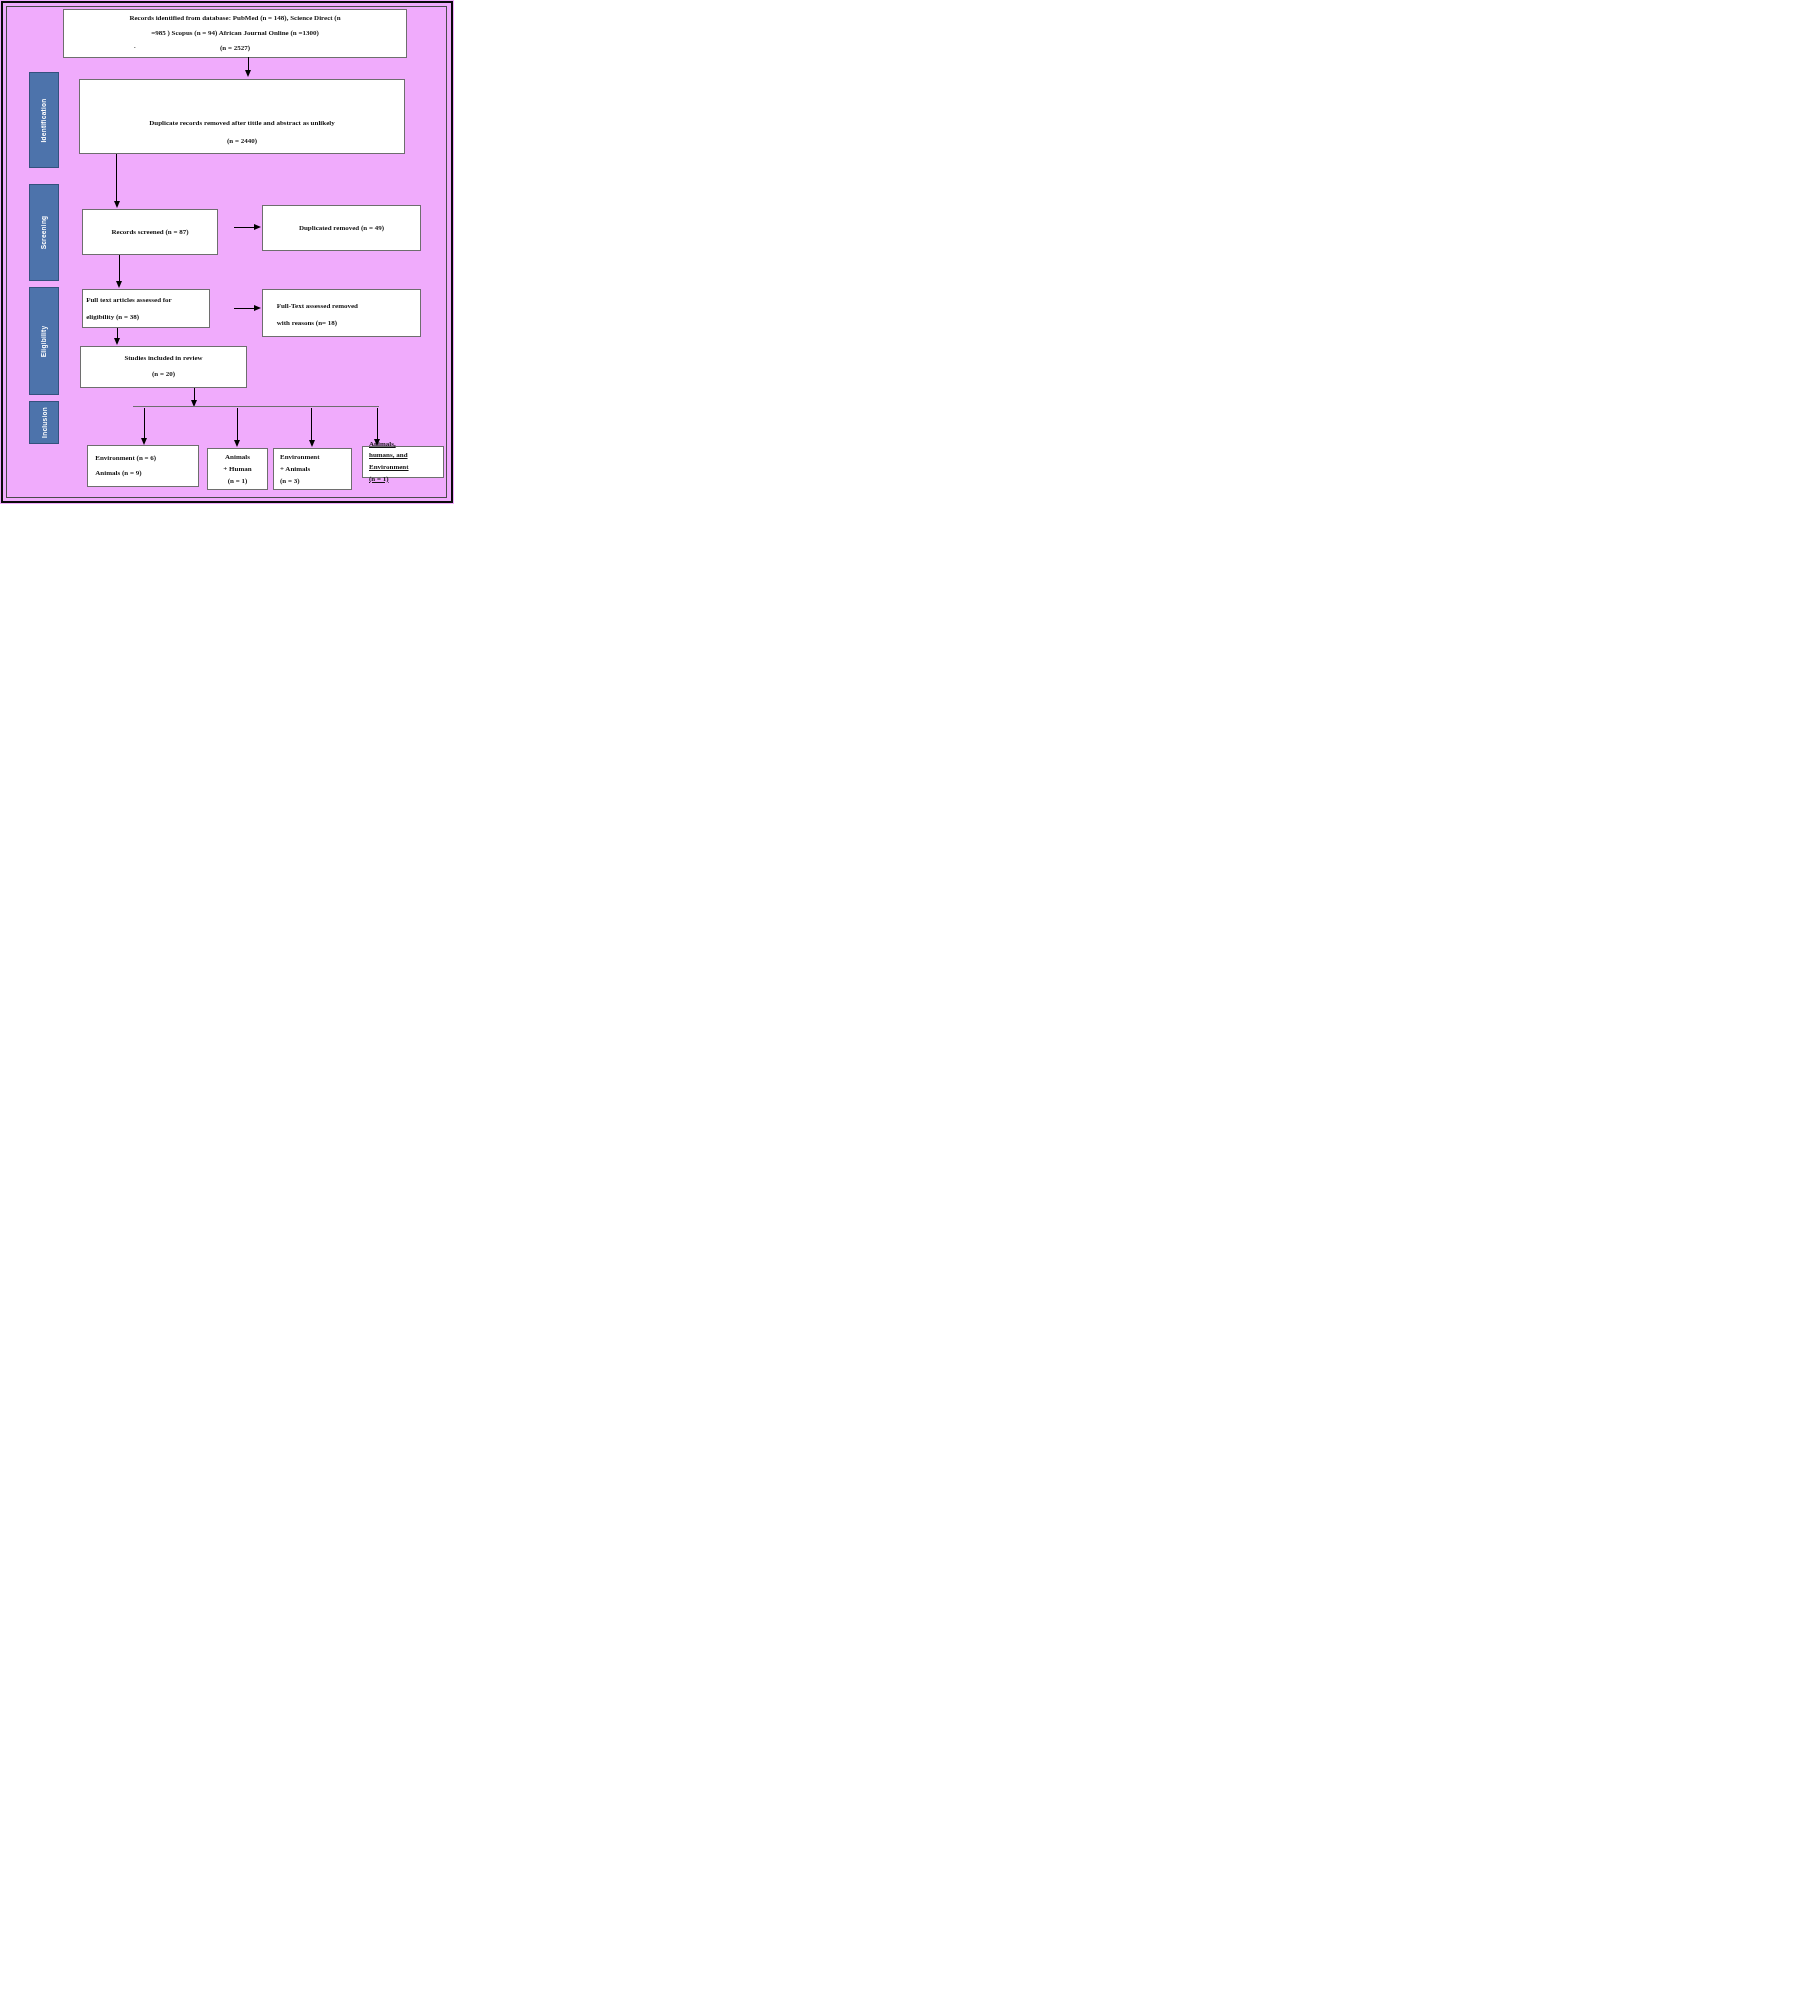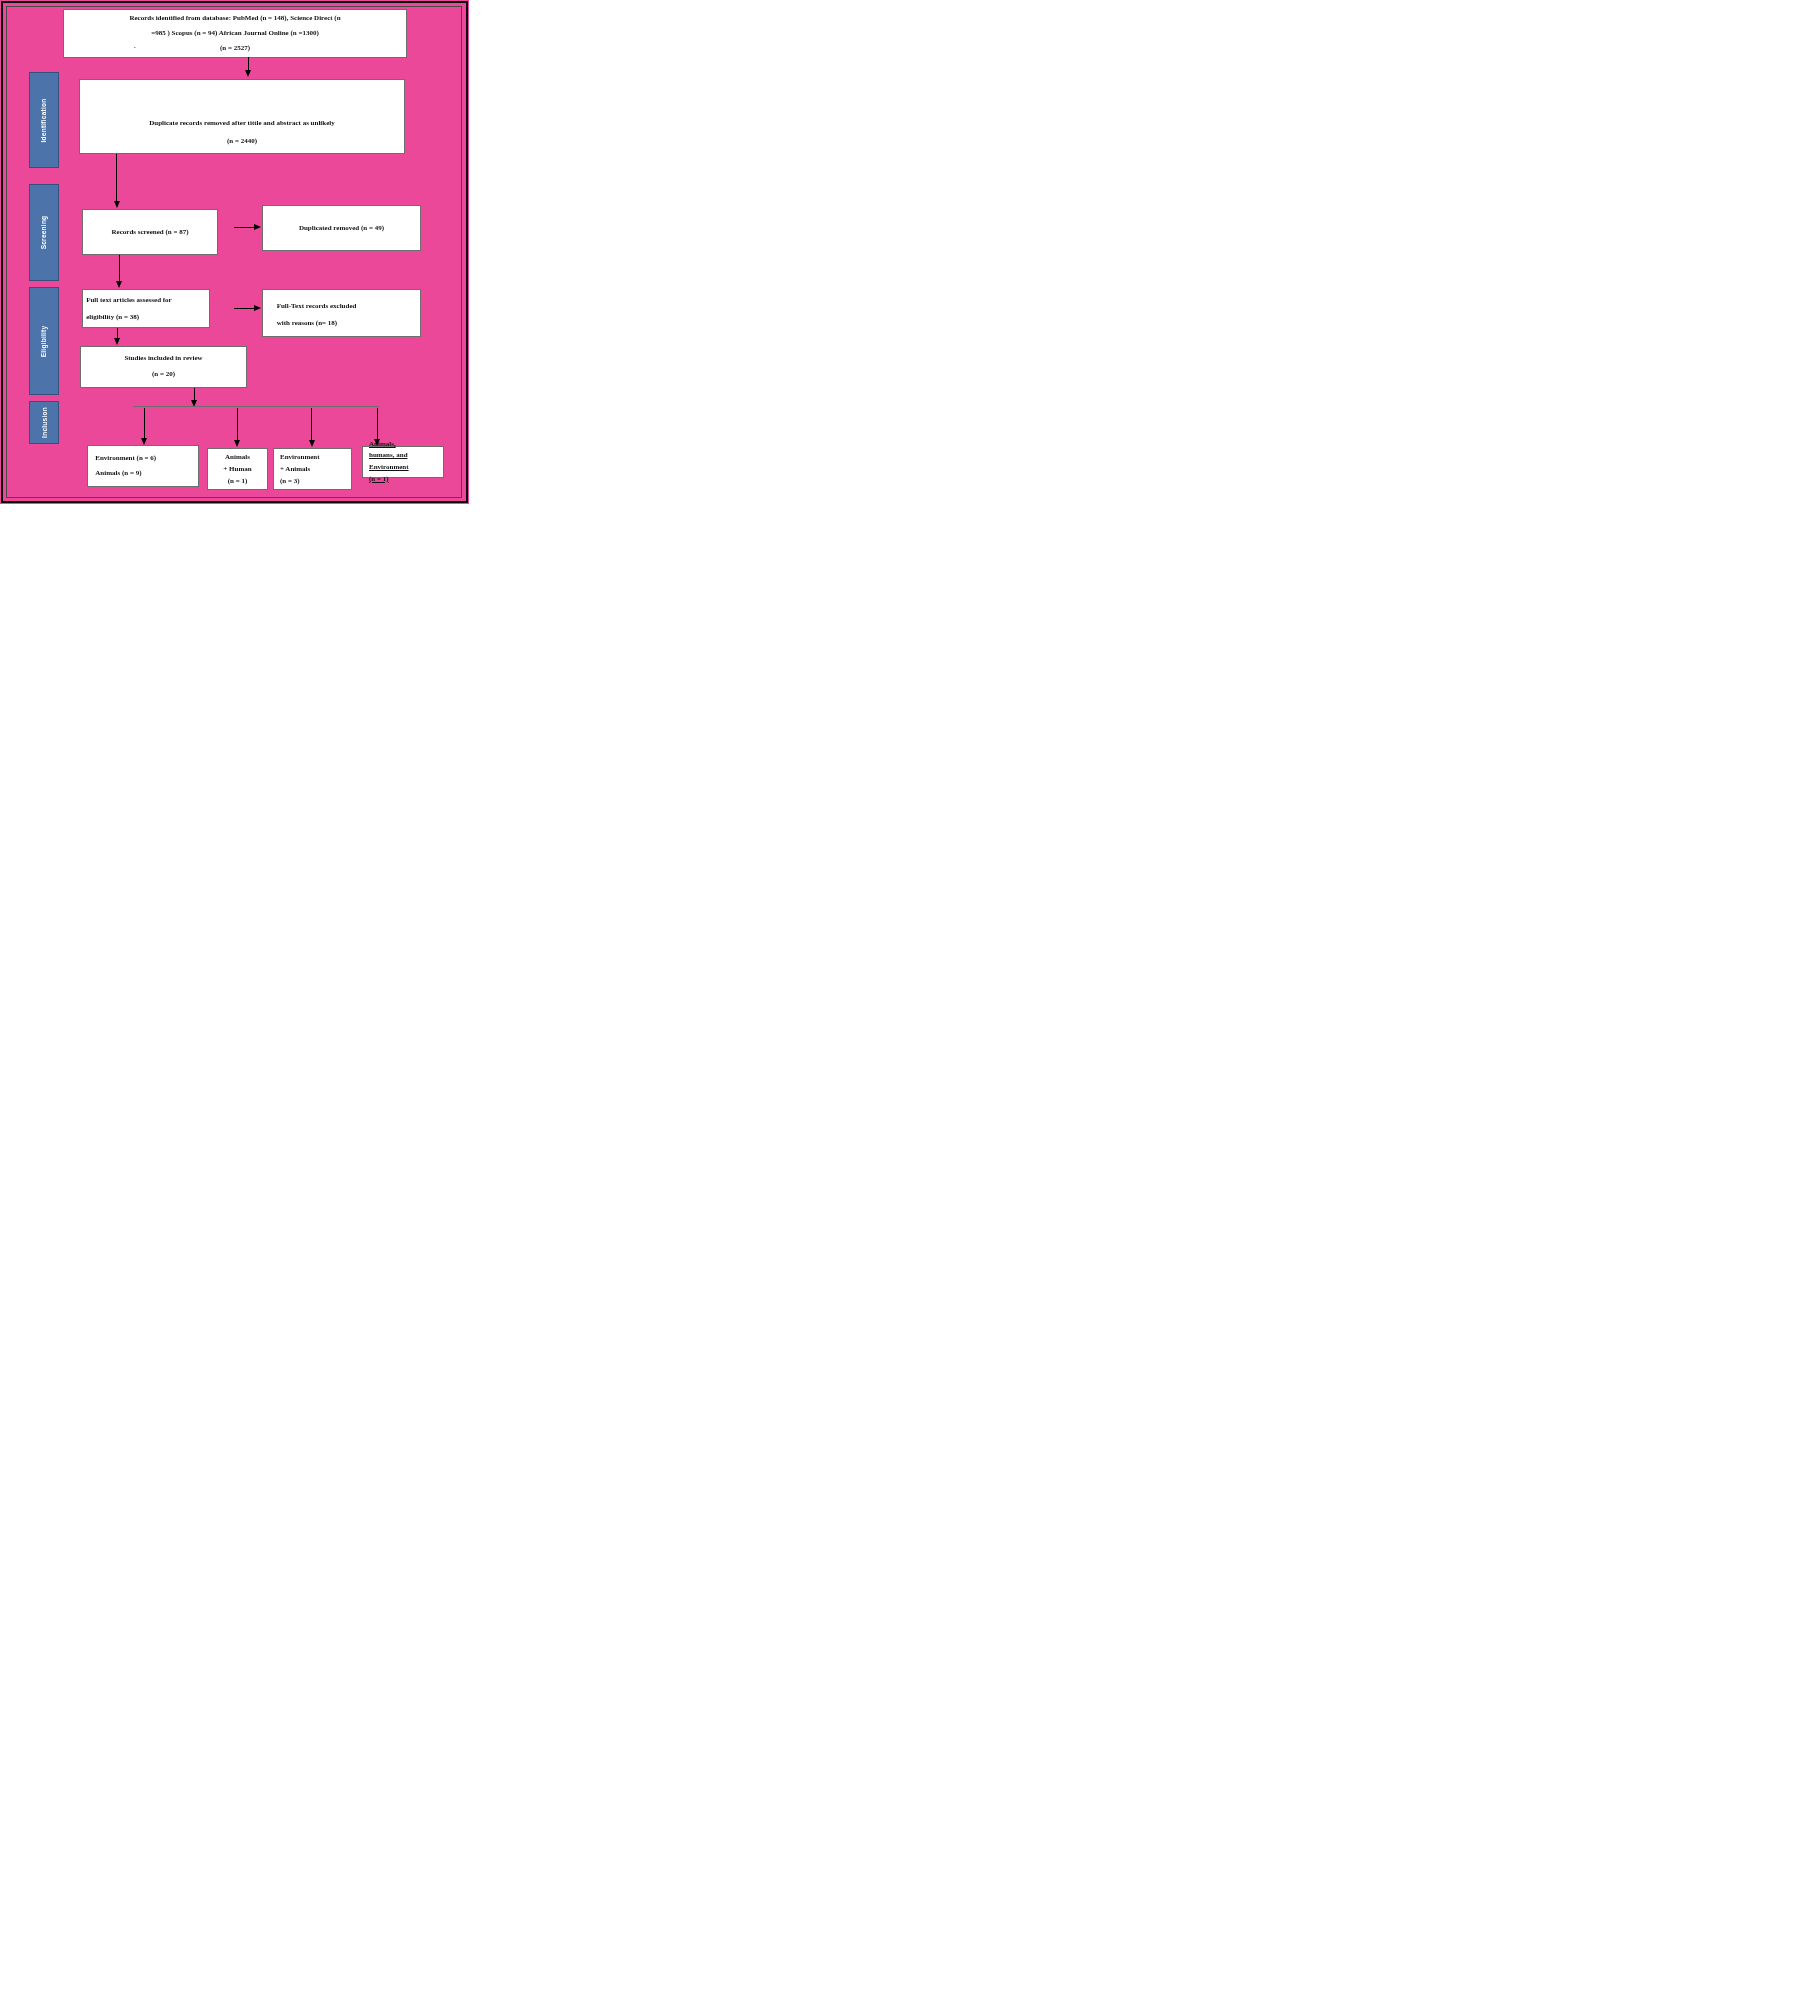--- a/index.html
+++ b/index.html
@@ -1,20 +1,19 @@
 <!DOCTYPE html>
 <html style="--stage-fill: #4d73ab; --stage-border: #34517e; --stage-text: #ffffff; --box-border: #6e6e6e; --box-fill: #ffffff; --arrow: #000000; --frame: #0b0b0b; --text: #121212;font-size:7.3px"><head>
 <meta charset="utf-8">
 <style>
   html,body { margin:0; padding:0; background:#ffffff; }
   .canvas {
-    position:relative; width:454px; height:504px; background:#ec4899;
+    position:relative; width:454px; height:504px; background:#f0abfc;
     font-family:"Liberation Serif","DejaVu Serif",serif; color:var(--text,#121212);
     overflow:hidden;
-    padding-left:15px;
   }
   .frame-outer { position:absolute; inset:0.5px 1.4px 0.9px 0.9px; border:2.3px solid var(--frame,#0b0b0b); }
   .frame-inner { position:absolute; inset:5.5px 6.9px 6px 6.4px; border:0.9px solid #4a4a4a; }
 
   .fbox {
     position:absolute; background:var(--box-fill,#ffffff);
     border:1.4px solid var(--box-border,#6e6e6e); box-sizing:border-box;
     display:flex; flex-direction:column; justify-content:center;
     font-weight:bold;
   }
@@ -105,21 +104,21 @@
   <div class="vline" style="left:119px; top:255px; height:26.5px;"></div>
   <div class="head-down" style="left:116px; top:281px;"></div>
 
   <div class="fbox" id="box-fulltext">
     <div class="ln">Full text articles assessed for</div>
     <div class="ln">eligibility (n = 38)</div>
   </div>
   <div class="hline" style="left:234px; top:308px; width:20px;"></div>
   <div class="head-right" style="left:254px; top:305px;"></div>
   <div class="fbox" id="box-excluded">
-    <div class="ln">Full-Text records excluded</div>
+    <div class="ln">Full-Text assessed removed</div>
     <div class="ln">with reasons (n= 18)</div>
   </div>
 
   <div class="vline" style="left:117px; top:328px; height:10.5px;"></div>
   <div class="head-down" style="left:114px; top:338px;"></div>
 
   <div class="fbox" id="box-included">
     <div class="ln">Studies included in review</div>
     <div class="ln">(n = 20)</div>
   </div>

